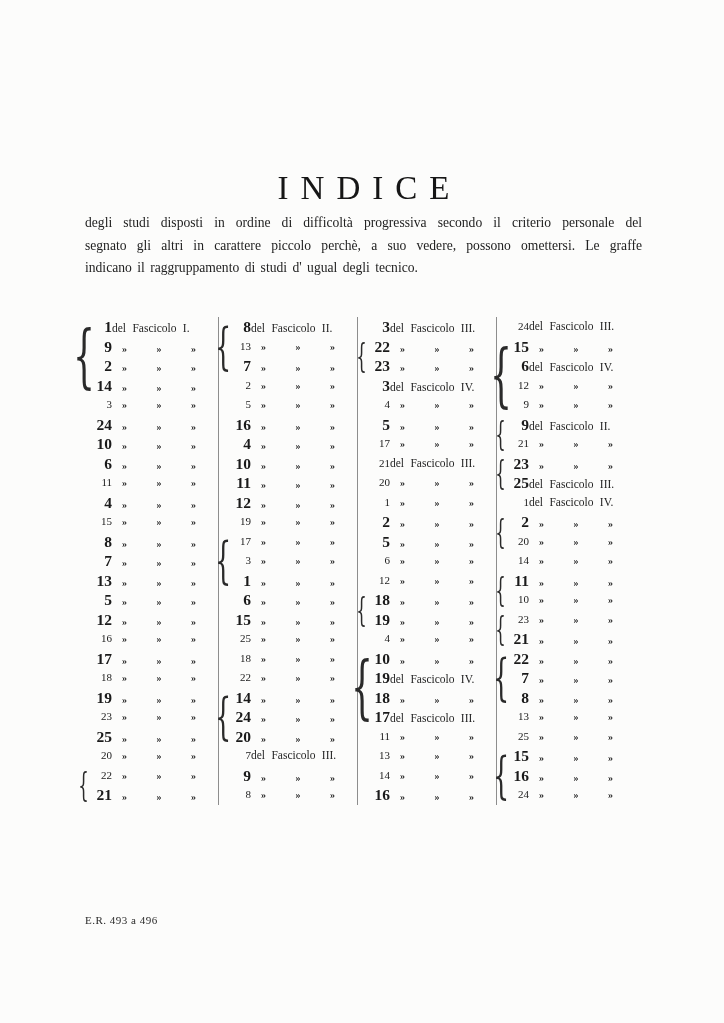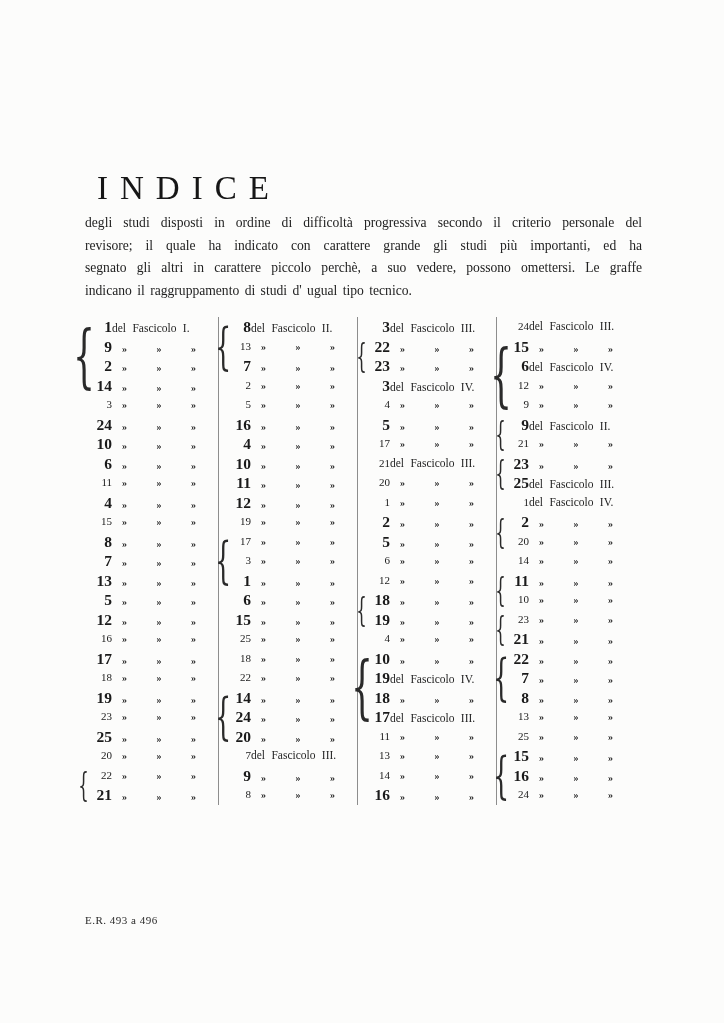--- a/index.html
+++ b/index.html
@@ -7,21 +7,21 @@
     width: 724px; height: 1023px;
     background: #fcfcfb;
     font-family: "Liberation Serif", serif;
     color: #1e1e1e;
     overflow: hidden;
   }
   .page { position: relative; width: 724px; height: 1023px; }
 
   .title {
     position: absolute; top: 148px; left: 85px; width: 557px;
-    text-align: left;
+    text-align: center;
     font-size: 33px; letter-spacing: 12px; text-indent: 12px;
     font-weight: 500; color: #161616;
     white-space: nowrap;
   }
 
   .intro { position: absolute; top: 212px; left: 85px; width: 557px; }
   .intro .line {
     font-size: 13.6px; line-height: 22.6px;
     text-align: justify; text-align-last: justify;
     word-spacing: 2px; color: #222;
@@ -77,23 +77,22 @@
 </style>
 </head>
 <body>
 
 <div class="page">
 
   <h1 class="title">INDICE</h1>
 
   <div class="intro">
     <div class="line">degli studi disposti in ordine di difficoltà progressiva secondo il criterio personale del</div>
-    <div class="line">revisore; il quale ha indicato con carattere grande gli studi più importanti, ed ha</div>
     <div class="line">segnato gli altri in carattere piccolo perchè, a suo vedere, possono omettersi. Le graffe</div>
-    <div class="line">indicano il raggruppamento di studi d' ugual tipo tecnico.</div>
+    <div class="line">indicano il raggruppamento di studi d' ugual degli tecnico.</div>
   </div>
 
   <div class="index-table" id="index-table">
       <div class="col sep">
         <div class="brace" style="top: 1.5px; height: 75px;">
           <span style="font-size: 69px; line-height: 75px;">{</span>
         </div>
         <div class="brace" style="top: 450px; height: 36px;">
           <span style="font-size: 33.12px; line-height: 36px;">{</span>
         </div>

